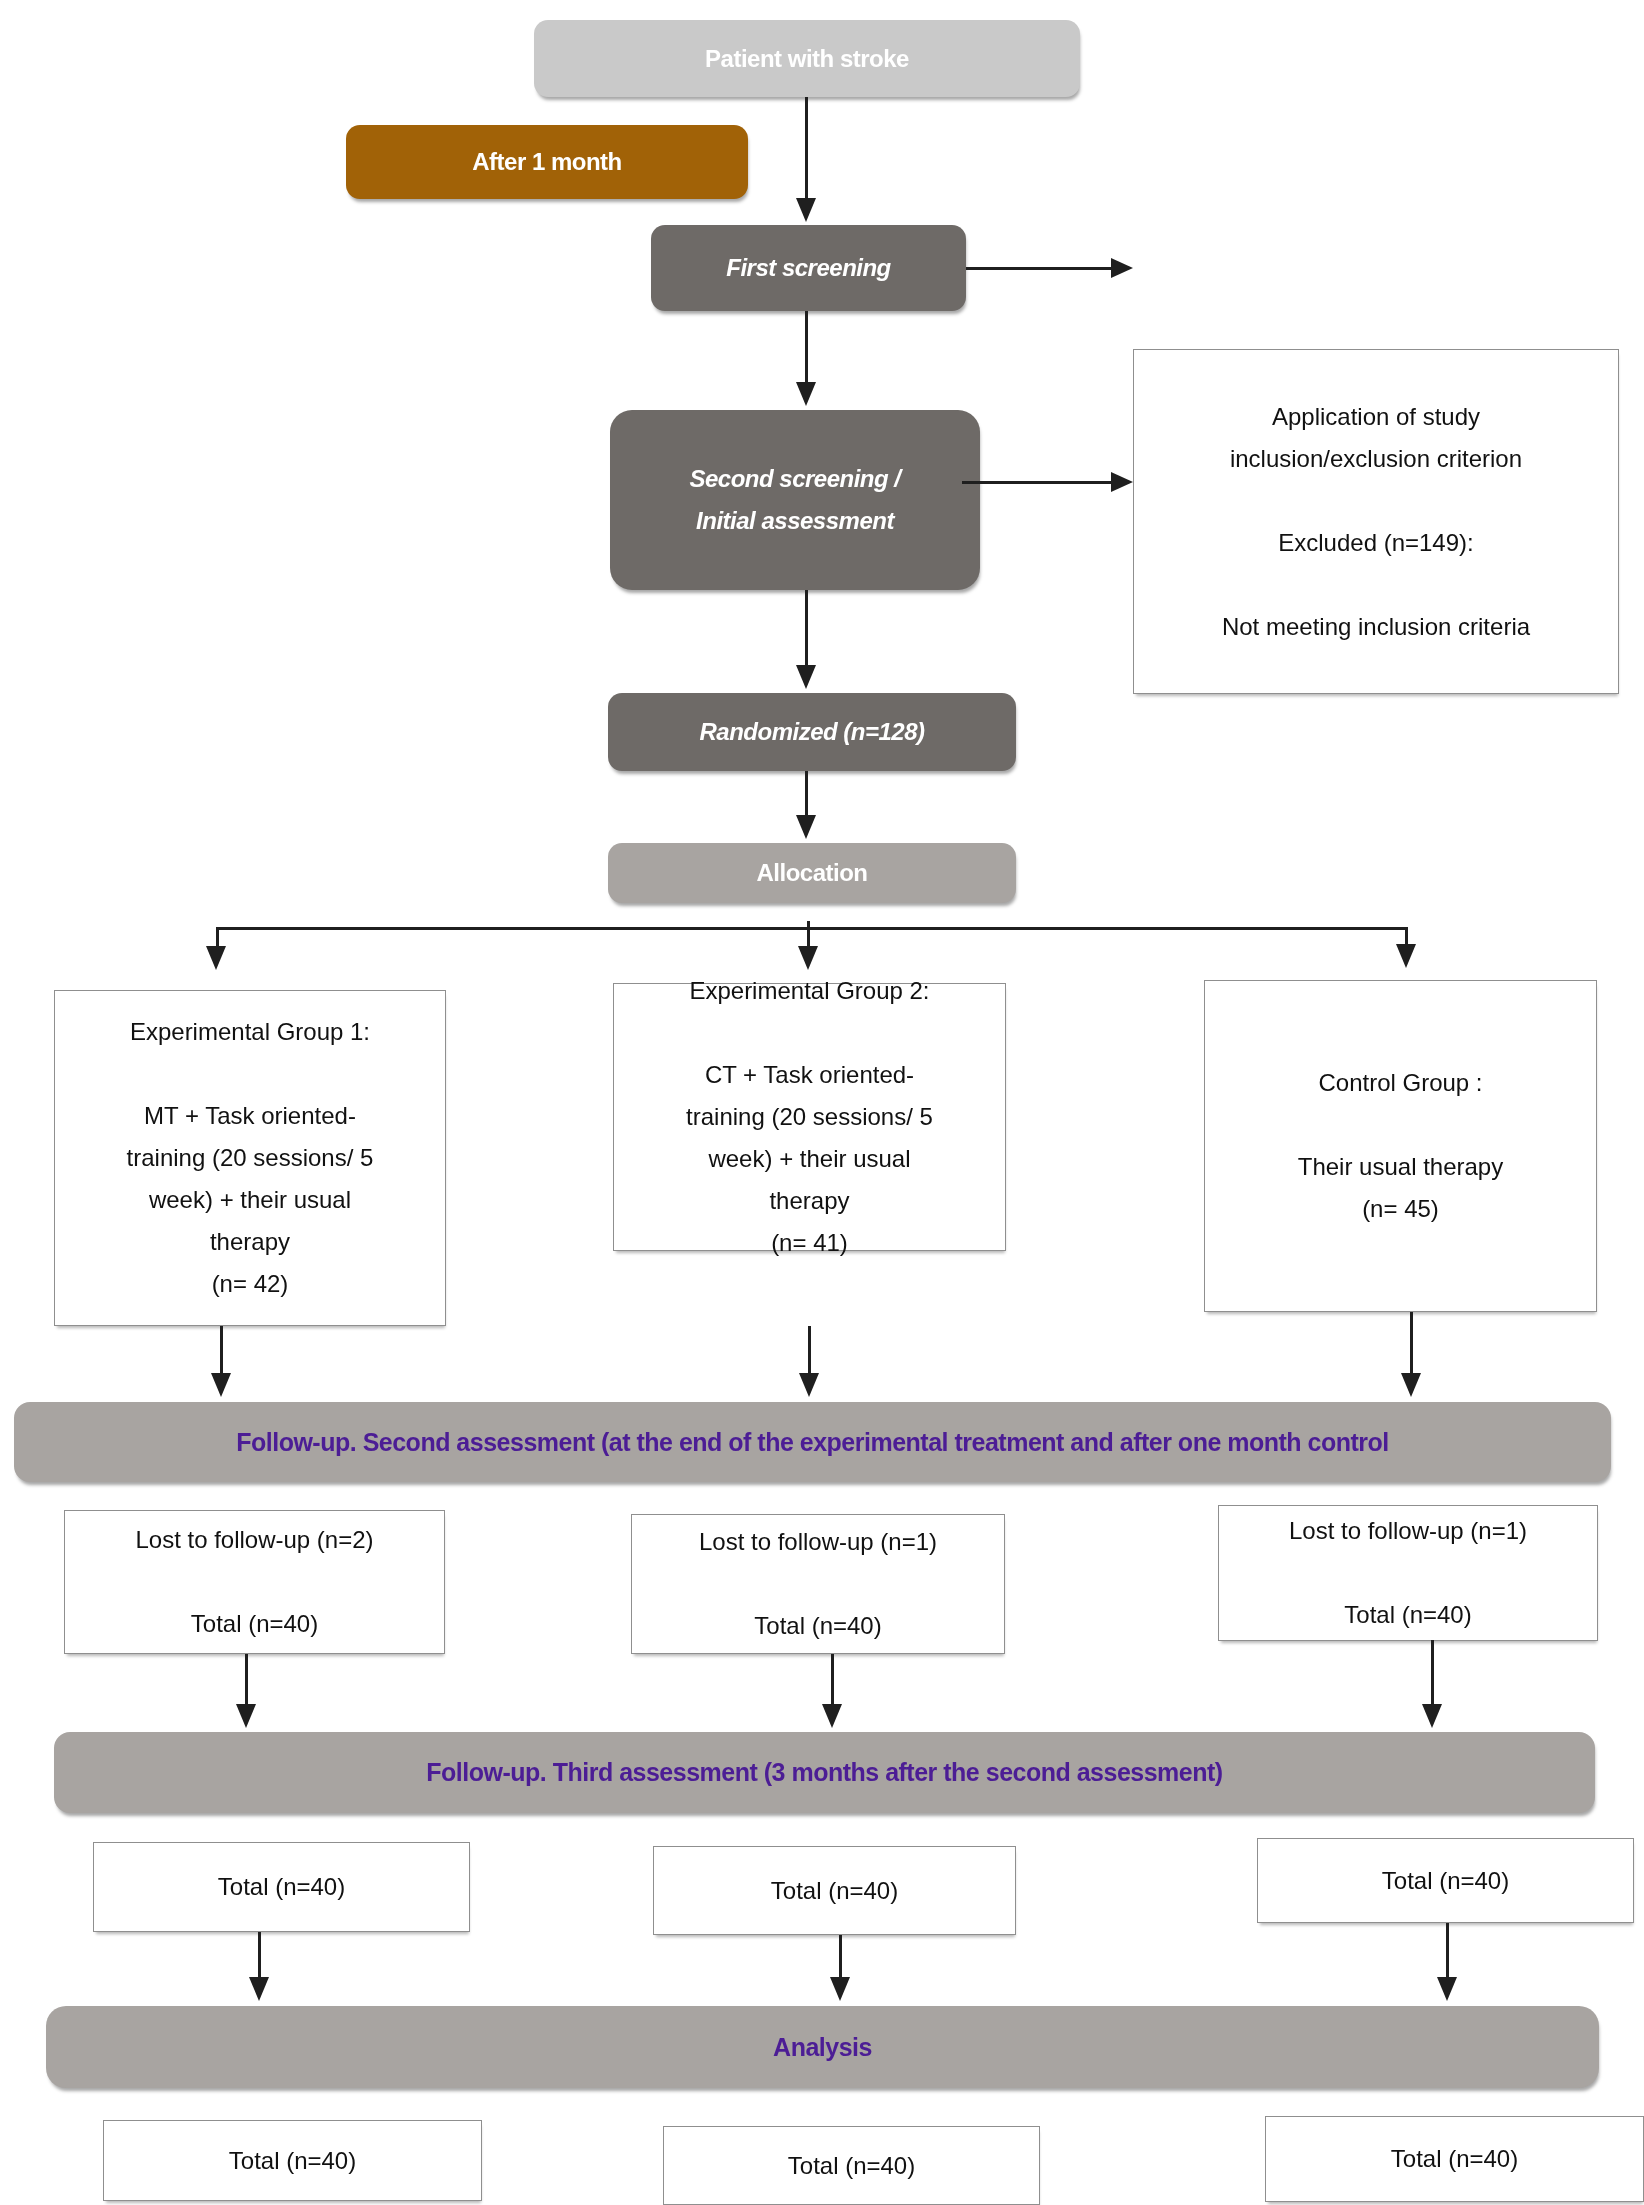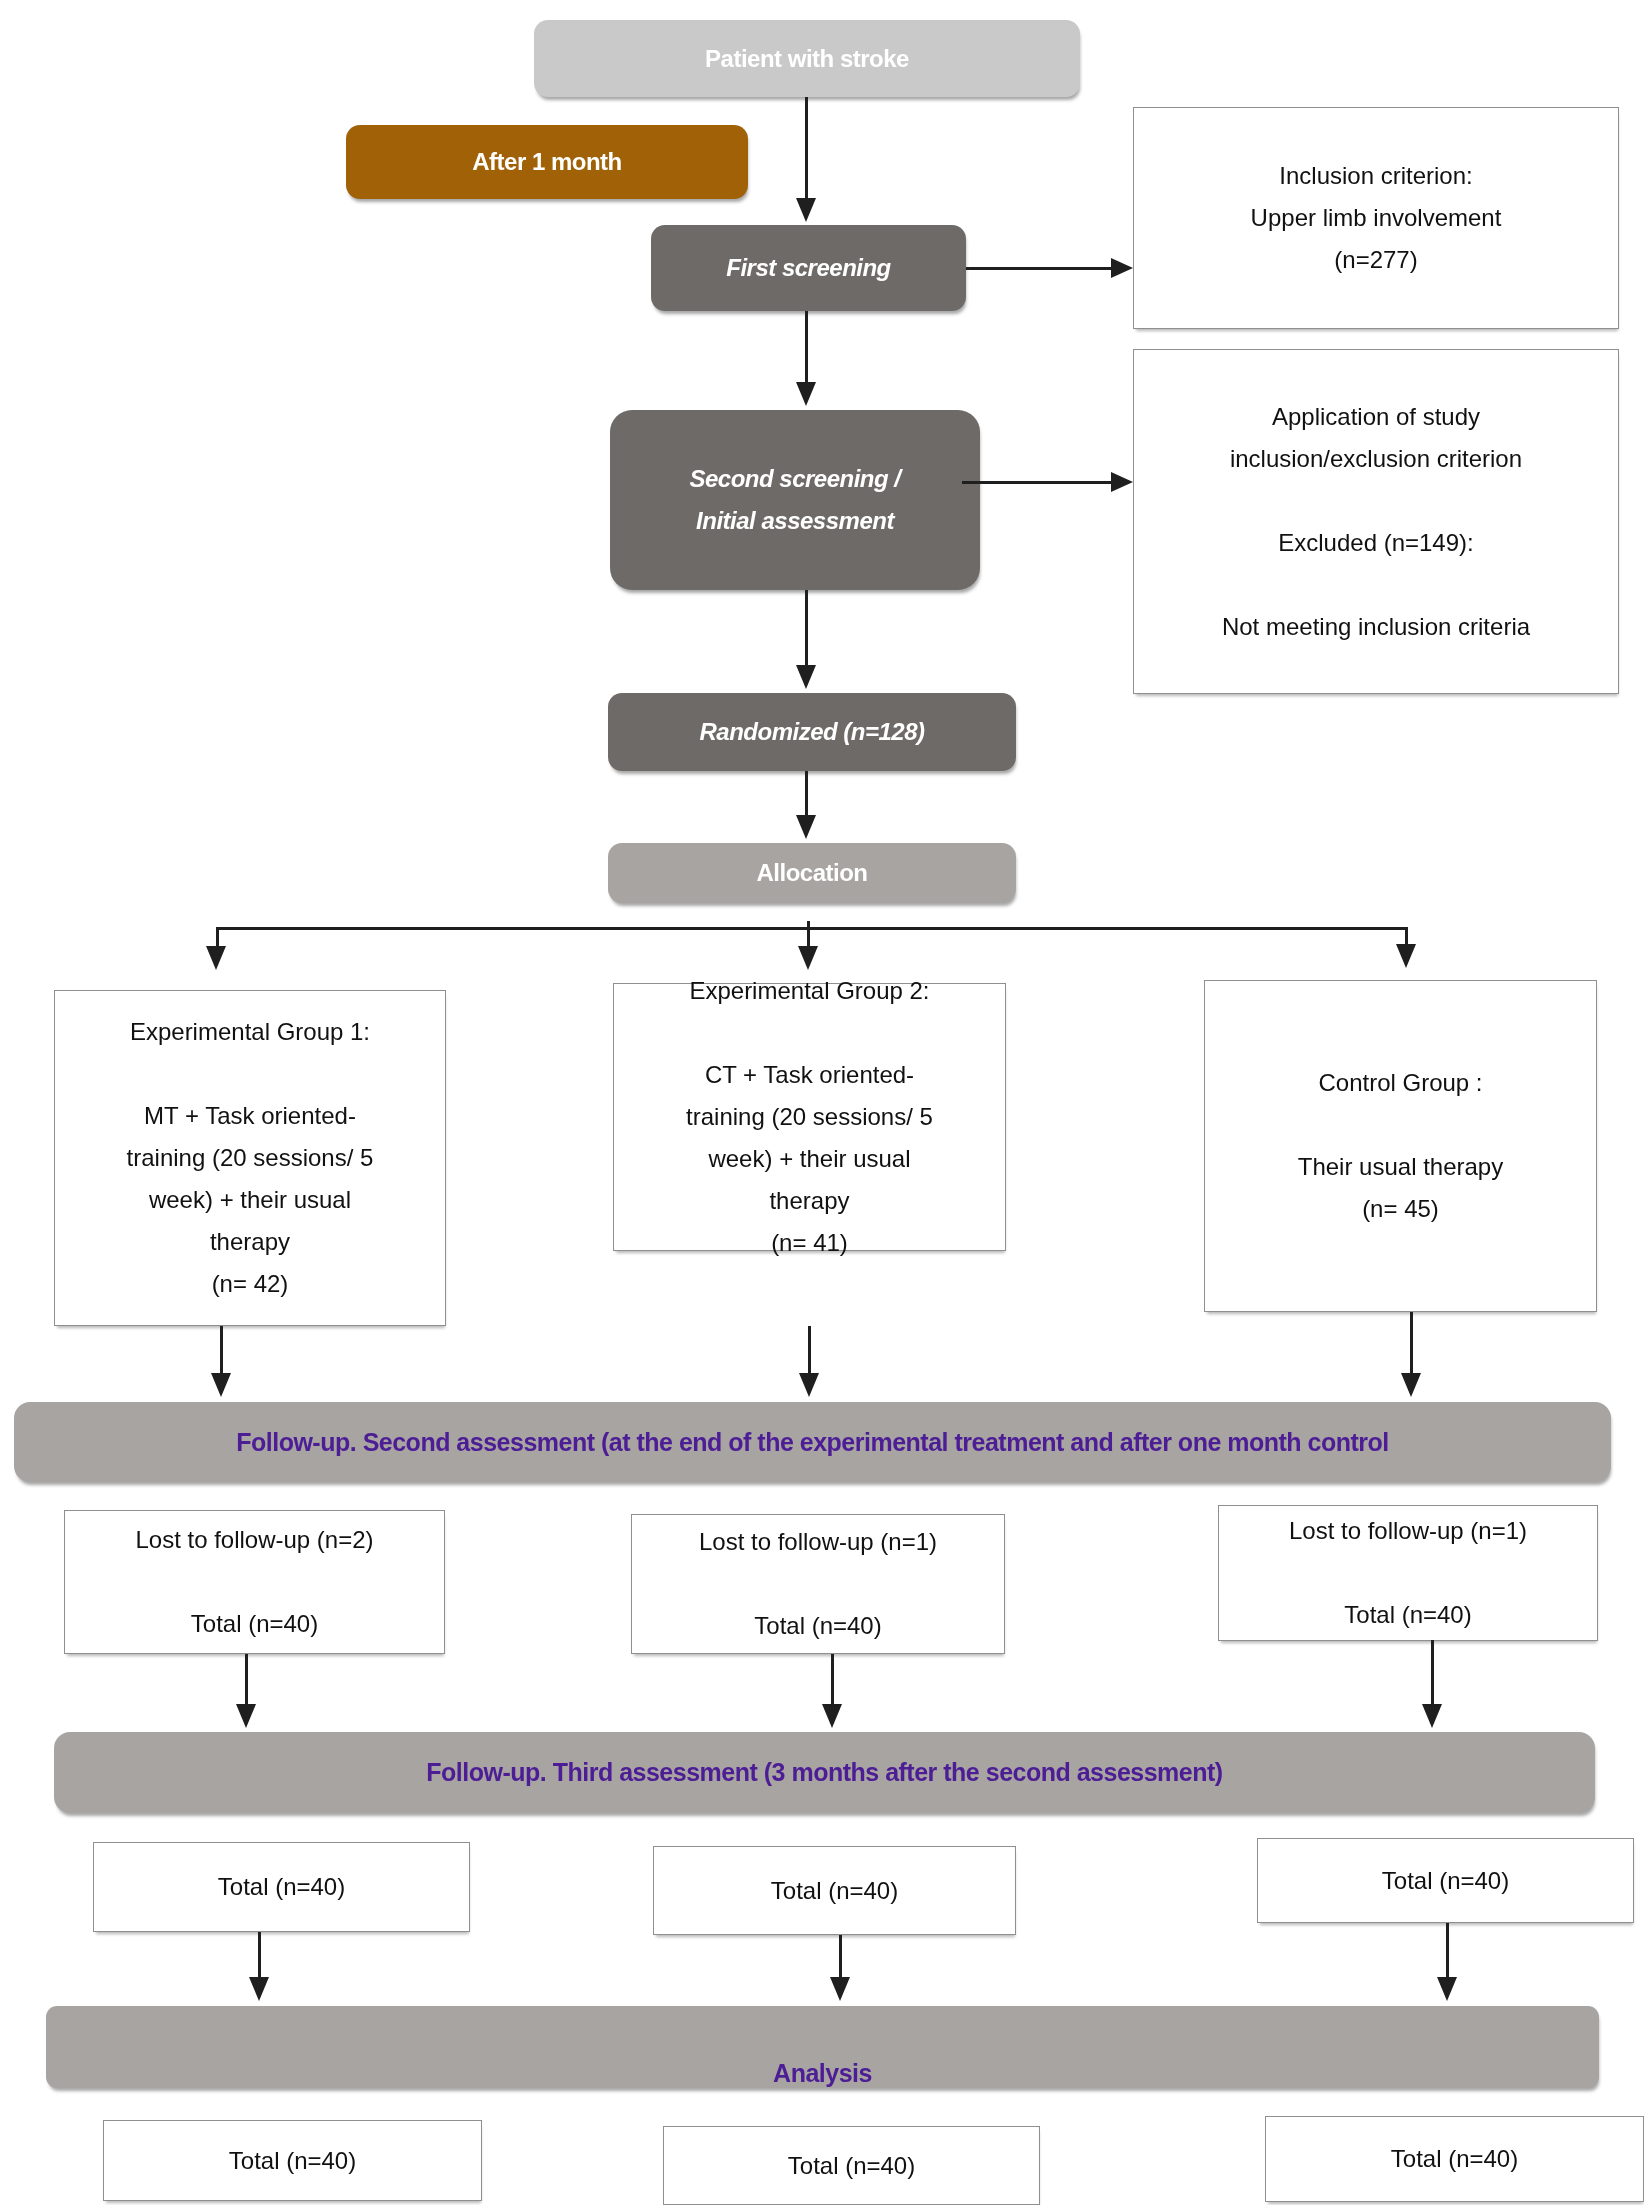--- a/index.html
+++ b/index.html
@@ -38,25 +38,20 @@
   </div>
 
   <div class="box rounded light2" style="left:346px;top:125px;width:402px;height:74px;">
     <div class="wlbl">After 1 month</div>
   </div>
 
   <div class="box rounded dark" style="left:651px;top:225px;width:315px;height:86px;">
     <div class="wlbl">First screening</div>
   </div>
 
-  <div class="box whitebox" style="left:1133px;top:107px;width:486px;height:222px;">
-    <div class="blk">Inclusion criterion:
-Upper limb involvement
-(n=277)</div>
-  </div>
 
   <div class="box rounded dark" style="left:610px;top:410px;width:370px;height:180px;border-radius:22px;">
     <div class="wlbl">Second screening /
 Initial assessment</div>
   </div>
 
   <div class="box whitebox" style="left:1133px;top:349px;width:486px;height:345px;">
     <div class="blk">Application of study
 inclusion/exclusion criterion
 
@@ -131,21 +126,21 @@
   </div>
 
   <div class="box whitebox" style="left:653px;top:1846px;width:363px;height:89px;">
     <div class="blk">Total (n=40)</div>
   </div>
 
   <div class="box whitebox" style="left:1257px;top:1838px;width:377px;height:85px;">
     <div class="blk">Total (n=40)</div>
   </div>
 
-  <div class="box rounded mid" style="left:46px;top:2006px;width:1553px;height:82px;border-radius:11px;align-items:flex-end;">
+  <div class="box rounded mid" style="left:46px;top:2006px;width:1553px;height:82px;border-radius:20px;">
     <div class="barlbl">Analysis</div>
   </div>
 
   <div class="box whitebox" style="left:103px;top:2120px;width:379px;height:81px;">
     <div class="blk">Total (n=40)</div>
   </div>
 
   <div class="box whitebox" style="left:663px;top:2126px;width:377px;height:79px;">
     <div class="blk">Total (n=40)</div>
   </div>

